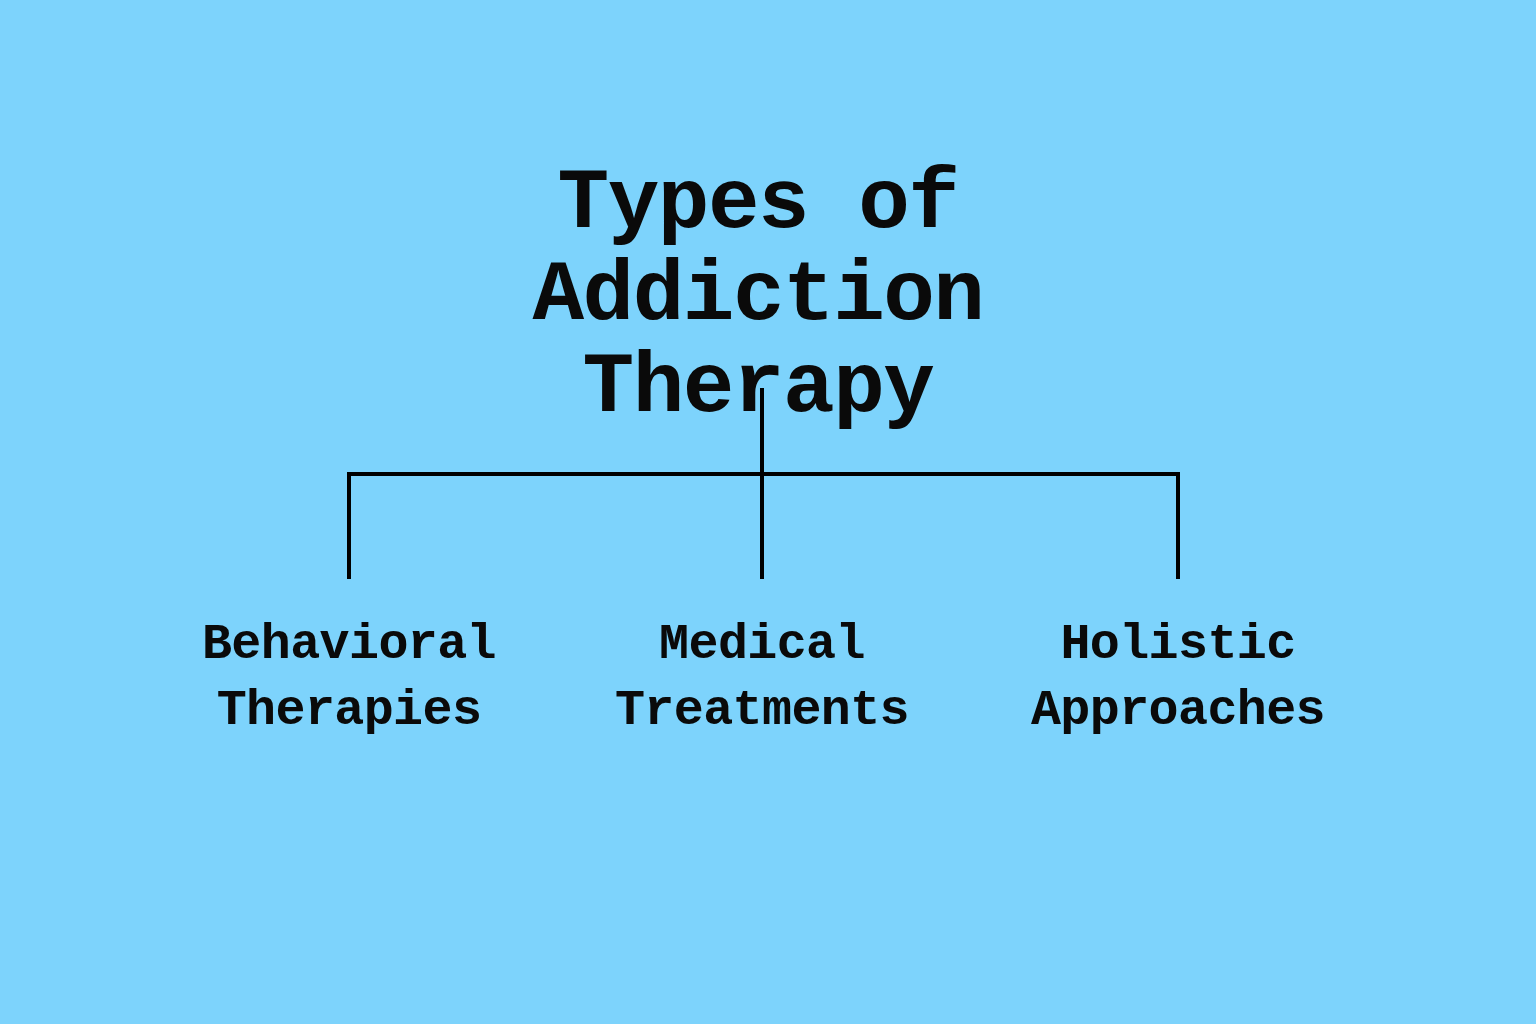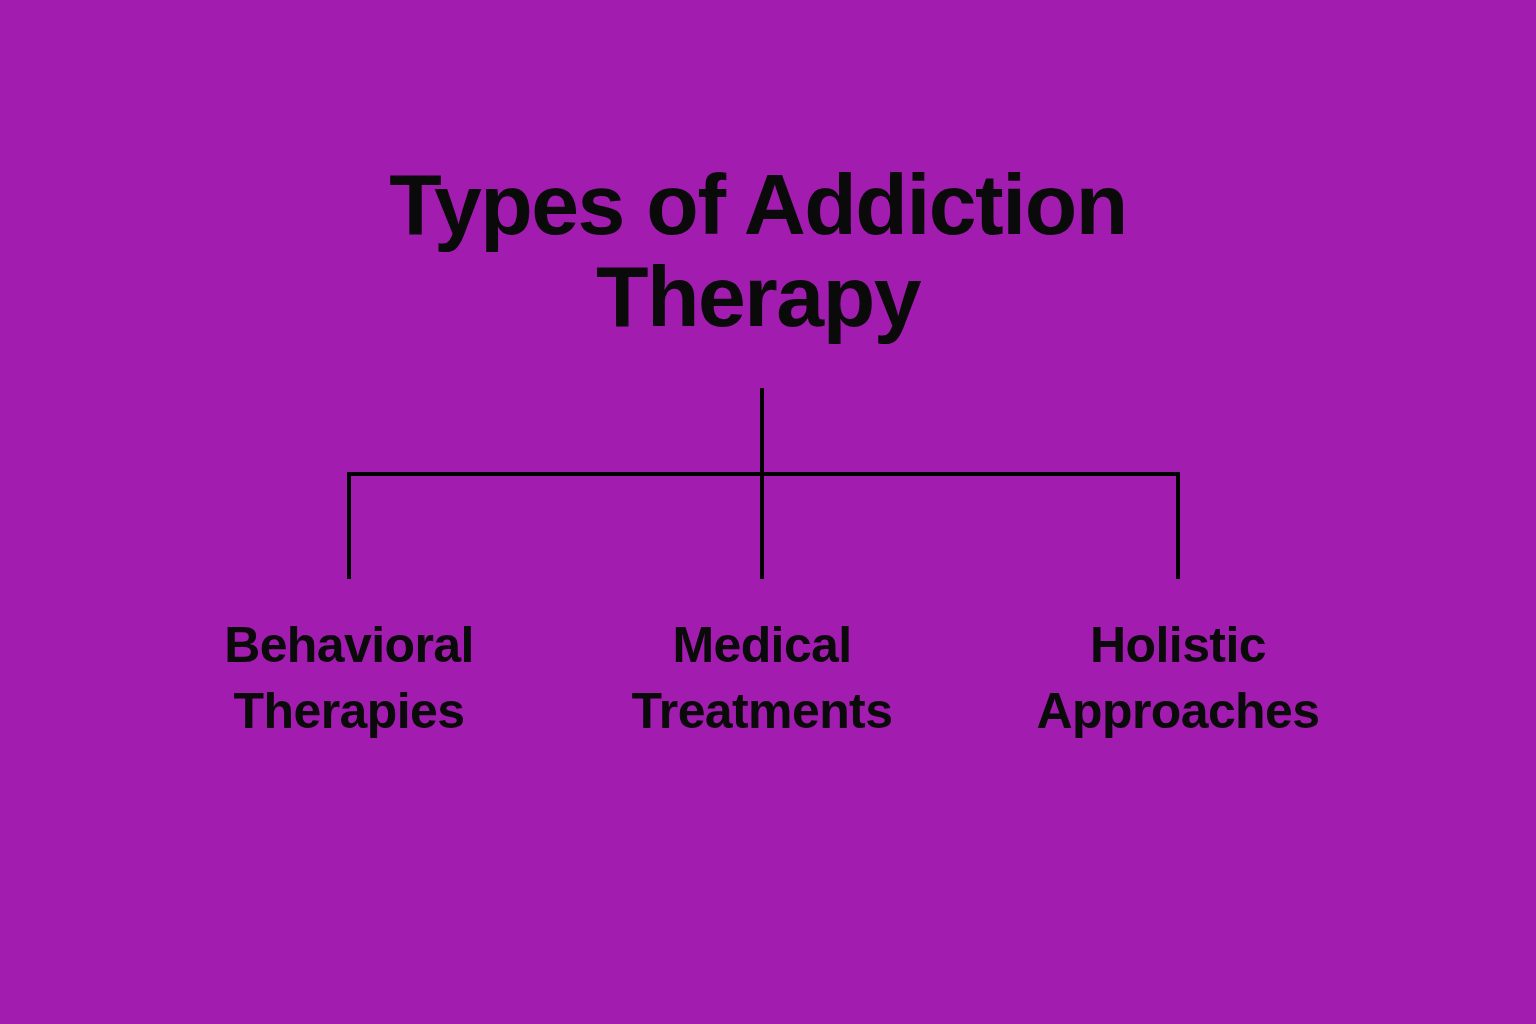--- a/index.html
+++ b/index.html
@@ -101,21 +101,21 @@
     color: #0a0a0a;
     white-space: pre-line;
   }
   .leaf-1 { left: 179px; }
   .leaf-2 { left: 592px; }
   .leaf-3 { left: 1008px; }
 </style>
 </head>
 <body style="background: rgb(253, 253, 251);">
 
-<div id="diagram-root" style="background: #a21caf;">
+<div id="diagram-root" style="background: #7dd3fc; font-family: Liberation Mono, monospace;">
 
   <div class="title" style="color: rgb(10, 10, 10);">Types of Addiction
 Therapy</div>
 
   <div class="connector-layer">
     <div class="line stem-root" style="background: rgb(0, 0, 0);"></div>
     <div class="line bus" style="background: rgb(0, 0, 0);"></div>
     <div class="line drop drop-left" style="background: rgb(0, 0, 0);"></div>
     <div class="line drop drop-center" style="background: rgb(0, 0, 0);"></div>
     <div class="line drop drop-right" style="background: rgb(0, 0, 0);"></div>

